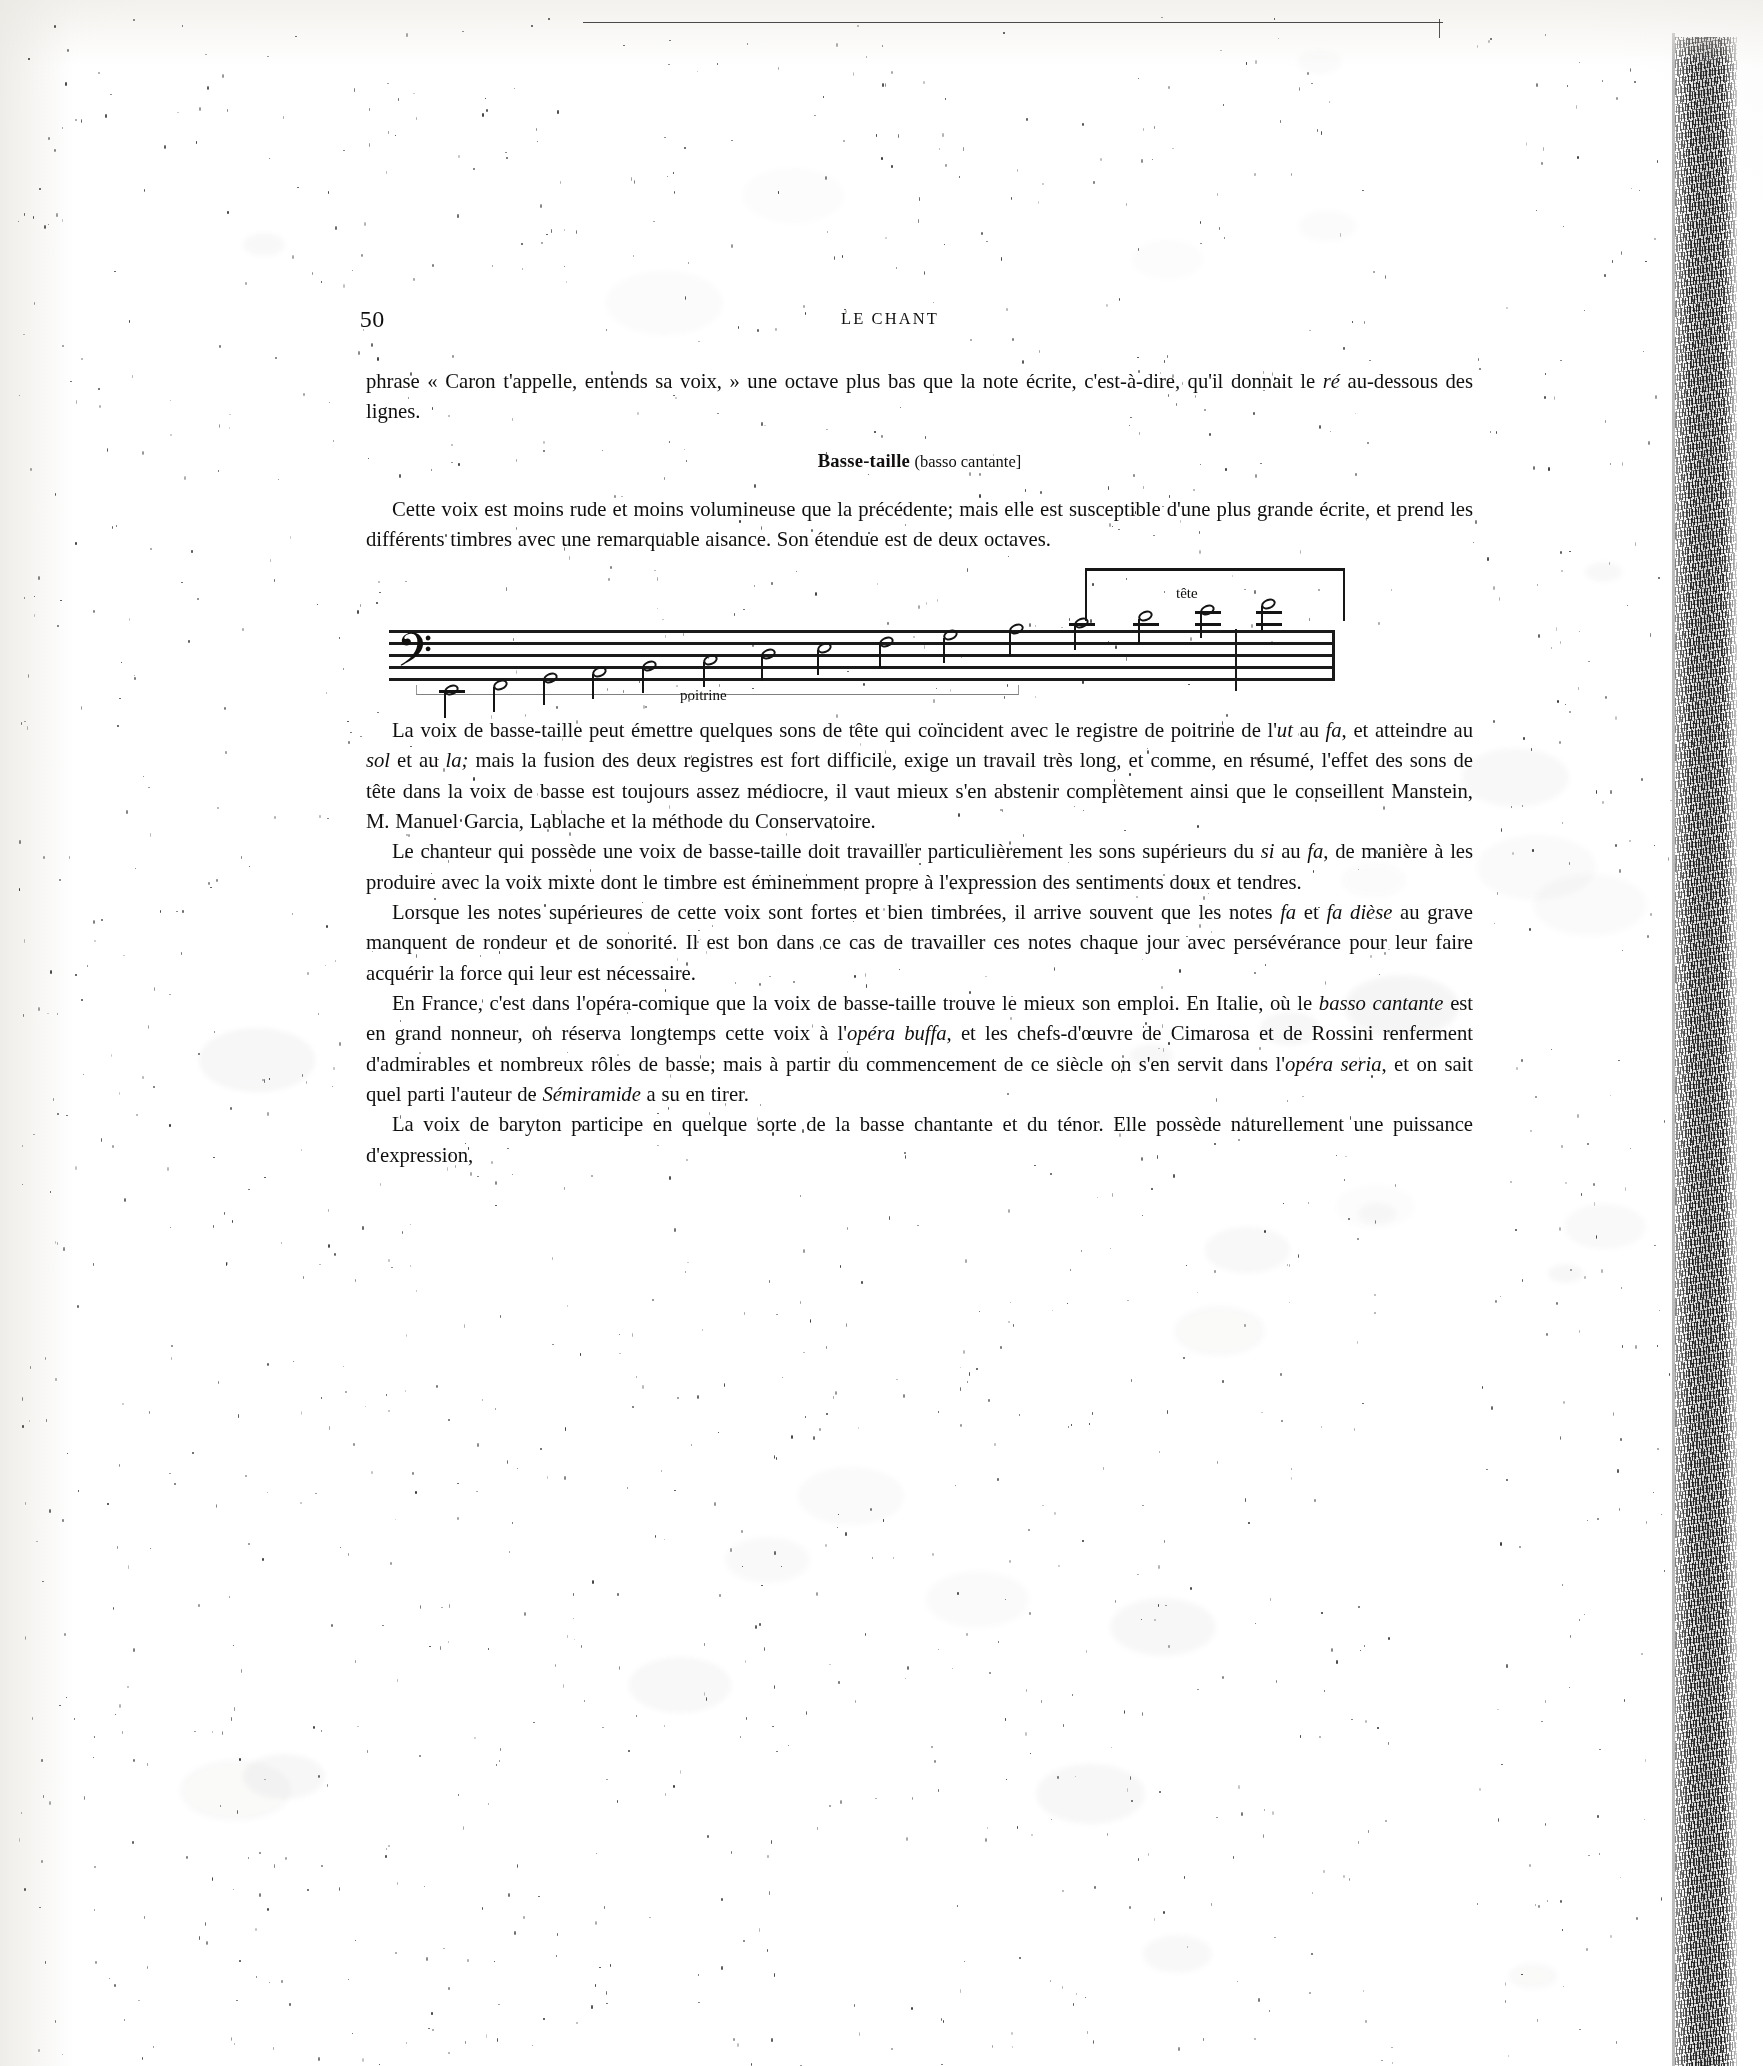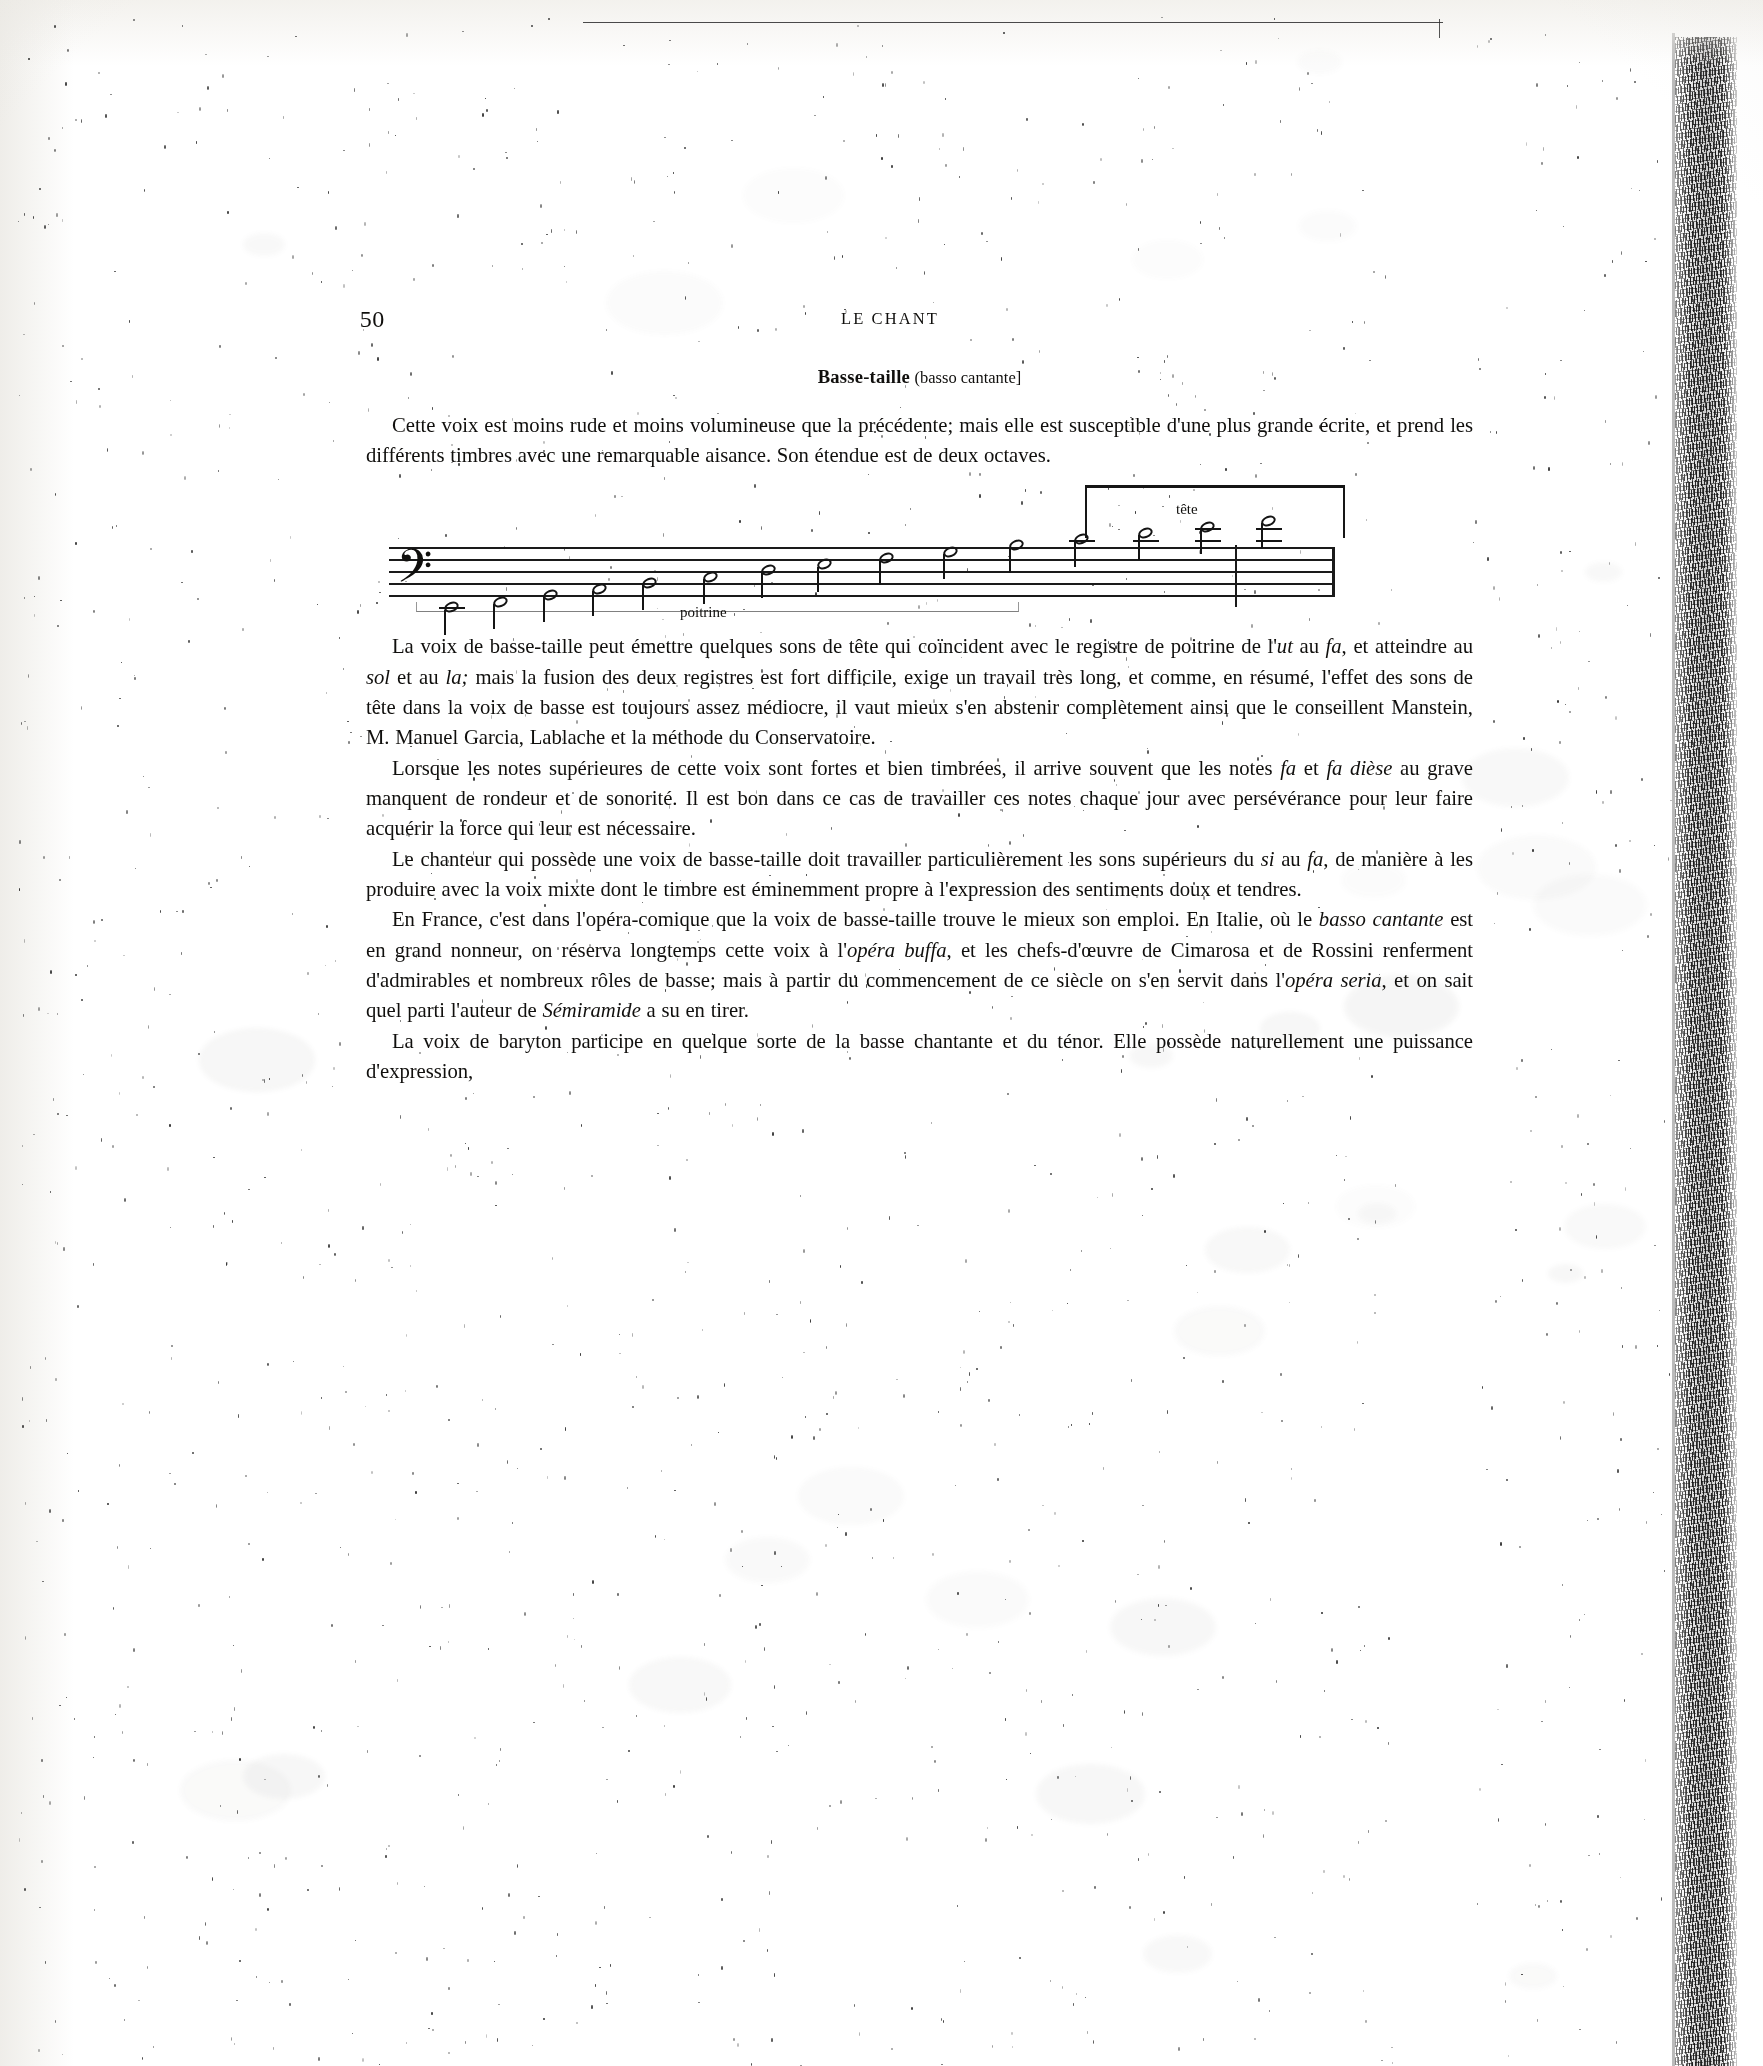--- a/index.html
+++ b/index.html
@@ -283,20 +283,23 @@
   <div class="top-rule"></div>
   <div class="top-rule-tick"></div>
 
   <div class="column">
 
     <div class="running-head">
       <div class="folio">50</div>
       <div class="head-title">LE CHANT</div>
     </div>
 
+    <p class="body">
+      <span>phrase « Caron t'appelle, entends sa voix, » une octave plus bas que la note écrite, c'est-à-dire, qu'il donnait le </span><i class="it">ré</i><span> au-dessous des lignes.</span>
+    </p>
 
     <div class="sub-head">
       <span class="sh-main">Basse-taille</span>
       <span class="sh-paren">(basso cantante]</span>
     </div>
 
     <p class="body indent">
       <span>Cette voix est moins rude et moins volumineuse que la précédente; mais elle est susceptible d'une plus grande écrite, et prend les différents timbres avec une remarquable aisance. Son étendue est de deux octaves.</span>
     </p>
 
@@ -372,25 +375,25 @@
         <div class="note" style="left:872px; top:-31px;"></div>
         <div class="stem" style="left:872px; top:-24px;"></div>
       </div>
     </div>
 
     <p class="body indent">
       <span>La voix de basse-taille peut émettre quelques sons de tête qui coïncident avec le registre de poitrine de l'</span><i class="it">ut</i><span> au </span><i class="it">fa</i><span>, et atteindre au </span><i class="it">sol</i><span> et au </span><i class="it">la;</i><span> mais la fusion des deux registres est fort difficile, exige un travail très long, et comme, en résumé, l'effet des sons de tête dans la voix de basse est toujours assez médiocre, il vaut mieux s'en abstenir complètement ainsi que le conseillent Manstein, M. Manuel Garcia, Lablache et la méthode du Conservatoire.</span>
     </p>
 
     <p class="body indent">
+      <span>Le chanteur qui possède une voix de basse-taille doit travailler particulièrement les sons supérieurs du </span><i class="it">si</i><span> au </span><i class="it">fa</i><span>, de manière à les produire avec la voix mixte dont le timbre est éminemment propre à l'expression des sentiments doux et tendres.</span>
+    </p>
+
+    <p class="body indent">
       <span>Lorsque les notes supérieures de cette voix sont fortes et bien timbrées, il arrive souvent que les notes </span><i class="it">fa</i><span> et </span><i class="it">fa dièse</i><span> au grave manquent de rondeur et de sonorité. Il est bon dans ce cas de travailler ces notes chaque jour avec persévérance pour leur faire acquérir la force qui leur est nécessaire.</span>
-    </p>
-
-    <p class="body indent">
-      <span>Le chanteur qui possède une voix de basse-taille doit travailler particulièrement les sons supérieurs du </span><i class="it">si</i><span> au </span><i class="it">fa</i><span>, de manière à les produire avec la voix mixte dont le timbre est éminemment propre à l'expression des sentiments doux et tendres.</span>
     </p>
 
     <p class="body indent">
       <span>En France, c'est dans l'opéra-comique que la voix de basse-taille trouve le mieux son emploi. En Italie, où le </span><i class="it">basso cantante</i><span> est en grand nonneur, on réserva longtemps cette voix à l'</span><i class="it">opéra buffa</i><span>, et les chefs-d'œuvre de Cimarosa et de Rossini renferment d'admirables et nombreux rôles de basse; mais à partir du commencement de ce siècle on s'en servit dans l'</span><i class="it">opéra seria</i><span>, et on sait quel parti l'auteur de </span><i class="it">Sémiramide</i><span> a su en tirer.</span>
     </p>
 
 
     <p class="body indent tight">
       <span>La voix de baryton participe en quelque sorte de la basse chantante et du ténor. Elle possède naturellement une puissance d'expression,</span>
     </p>

